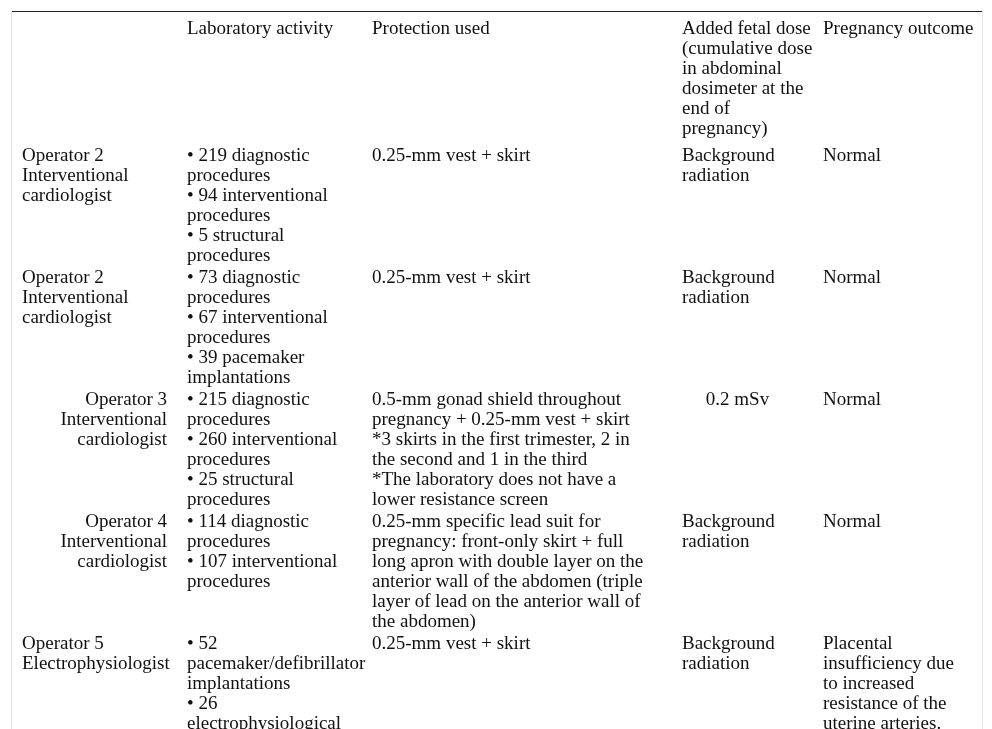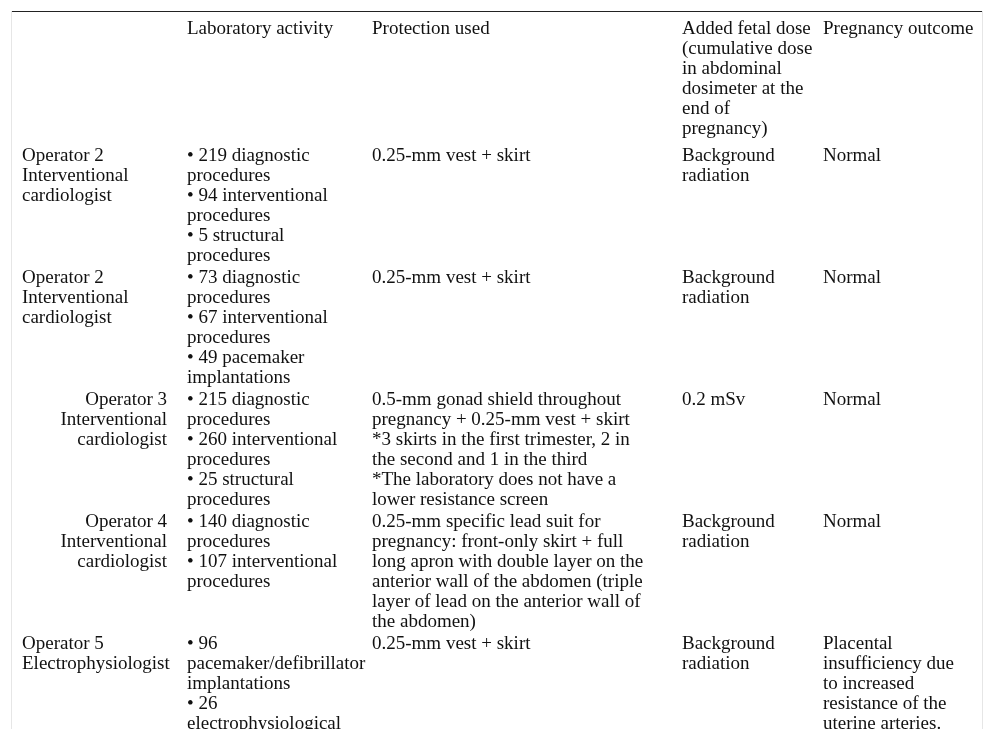--- a/index.html
+++ b/index.html
@@ -61,21 +61,21 @@
           </td>
         </tr>
         <tr>
           <td class="pl" style="padding-right: 20px;">
             <span class="line">Operator 2</span>
             <span class="line">Interventional cardiologist</span>
           </td>
           <td style="padding-right: 14px;">
             <span class="line">• 73 diagnostic procedures</span>
             <span class="line">• 67 interventional procedures</span>
-            <span class="line">• 49 pacemaker implantations</span>
+            <span class="line">• 39 pacemaker implantations</span>
           </td>
           <td style="padding-right: 32px;">
             <span class="line">0.25-mm vest + skirt</span>
           </td>
           <td style="padding-right: 30px;">
             <span class="line">Background radiation</span>
           </td>
           <td style="padding-right: 22px;">
             <span class="line">Normal</span>
           </td>
@@ -88,53 +88,53 @@
           <td style="padding-right: 14px;">
             <span class="line">• 215 diagnostic procedures</span>
             <span class="line">• 260 interventional procedures</span>
             <span class="line">• 25 structural procedures</span>
           </td>
           <td style="padding-right: 32px;">
             <span class="line">0.5-mm gonad shield throughout pregnancy + 0.25-mm vest + skirt</span>
             <span class="line">*3 skirts in the first trimester, 2 in the second and 1 in the third</span>
             <span class="line">*The laboratory does not have a lower resistance screen</span>
           </td>
-          <td style="padding-right: 30px;">
+          <td style="padding-right: 30px; text-align: center;">
             <span class="line">0.2 mSv</span>
           </td>
           <td style="padding-right: 22px;">
             <span class="line">Normal</span>
           </td>
         </tr>
         <tr>
           <td class="pl" style="padding-right: 20px; text-align: right;">
             <span class="line">Operator 4</span>
             <span class="line">Interventional cardiologist</span>
           </td>
           <td style="padding-right: 14px;">
-            <span class="line">• 140 diagnostic procedures</span>
+            <span class="line">• 114 diagnostic procedures</span>
             <span class="line">• 107 interventional procedures</span>
           </td>
           <td style="padding-right: 32px;">
             <span class="line">0.25-mm specific lead suit for pregnancy: front-only skirt + full long apron with double layer on the anterior wall of the abdomen (triple layer of lead on the anterior wall of the abdomen)</span>
           </td>
           <td style="padding-right: 30px;">
             <span class="line">Background radiation</span>
           </td>
           <td style="padding-right: 22px;">
             <span class="line">Normal</span>
           </td>
         </tr>
         <tr>
           <td class="pl" style="padding-right: 20px;">
             <span class="line">Operator 5</span>
             <span class="line">Electrophysiologist</span>
           </td>
           <td style="padding-right: 14px;">
-            <span class="line">• 96 pacemaker/defibrillator implantations</span>
+            <span class="line">• 52 pacemaker/defibrillator implantations</span>
             <span class="line">• 26 electrophysiological studies</span>
           </td>
           <td style="padding-right: 32px;">
             <span class="line">0.25-mm vest + skirt</span>
           </td>
           <td style="padding-right: 30px;">
             <span class="line">Background radiation</span>
           </td>
           <td style="padding-right: 22px;">
             <span class="line">Placental insufficiency due to increased resistance of the uterine arteries. Sick leave third trimester</span>

